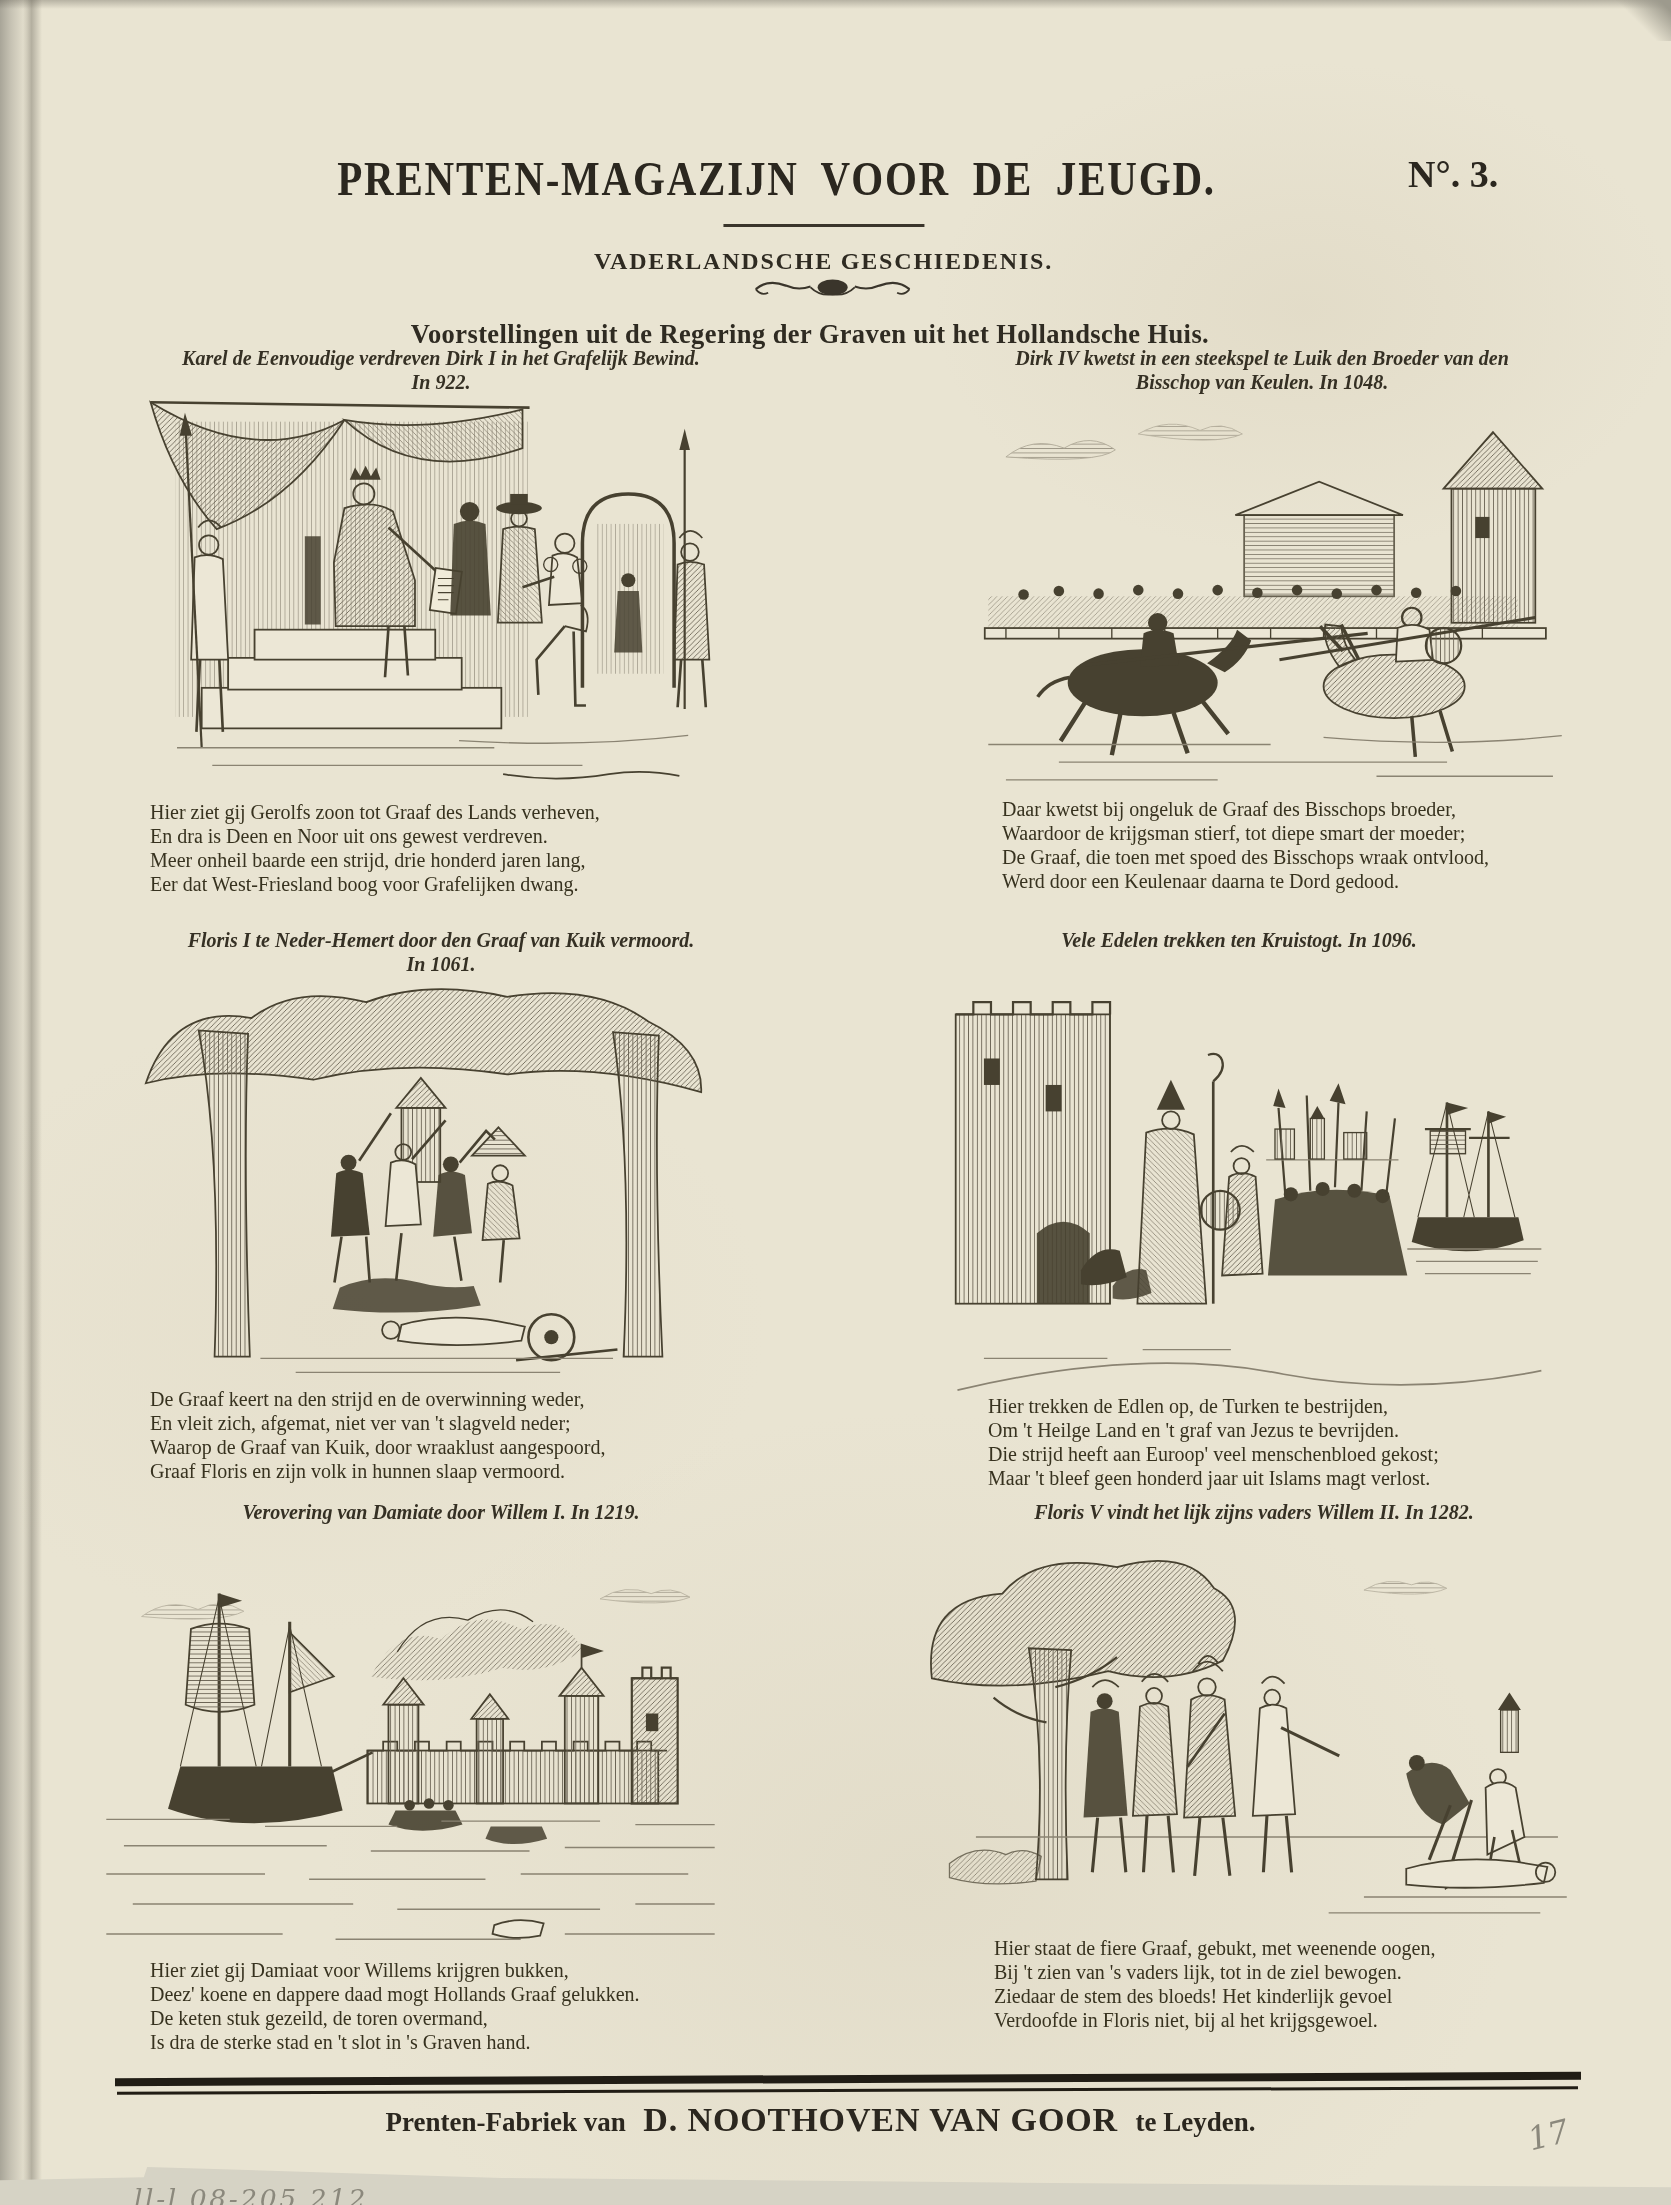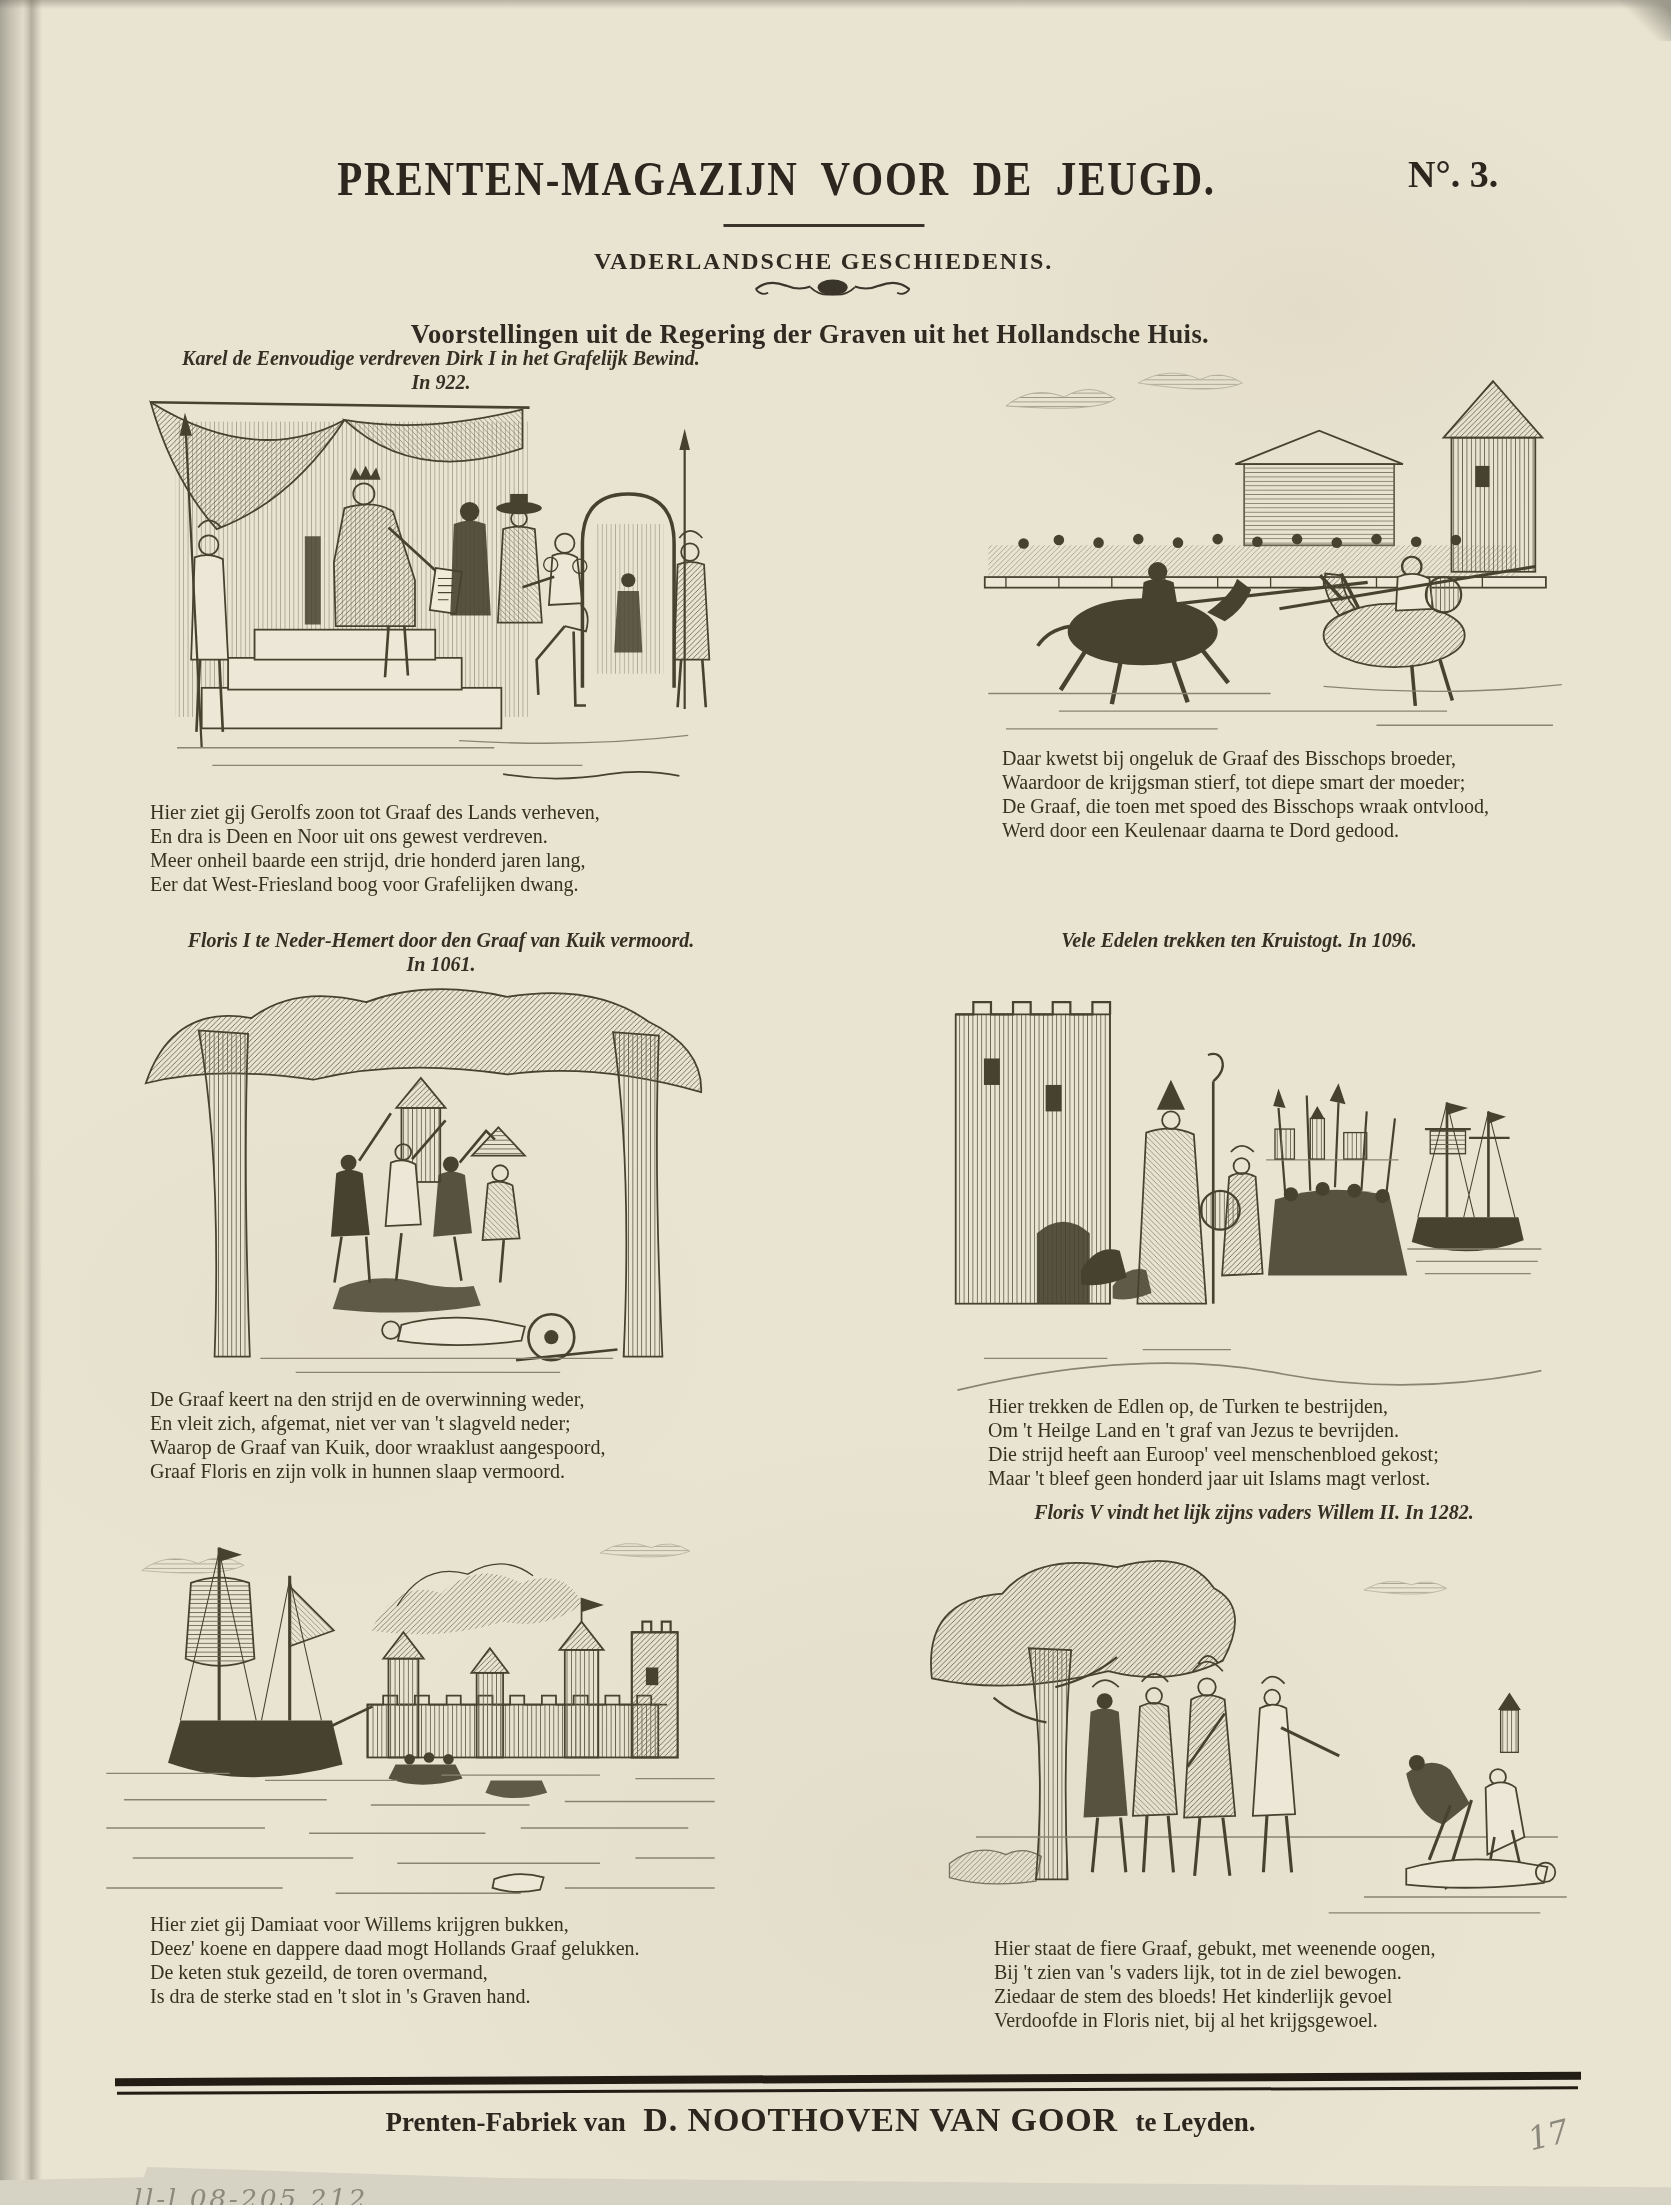--- a/index.html
+++ b/index.html
@@ -162,20 +162,24 @@
     </svg>
     <div class="verse">
       <div>Hier ziet gij Gerolfs zoon tot Graaf des Lands verheven,</div>
       <div>En dra is Deen en Noor uit ons gewest verdreven.</div>
       <div>Meer onheil baarde een strijd, drie honderd jaren lang,</div>
       <div>Eer dat West-Friesland boog voor Grafelijken dwang.</div>
     </div>
   </section>
 
   <section class="panel p2">
+    <div class="caption">
+      <div>Dirk IV kwetst in een steekspel te Luik den Broeder van den</div>
+      <div>Bisschop van Keulen. In 1048.</div>
+    </div>
     <svg class="art" viewBox="0 0 705 445">
       <path d="M60 62 q30 -24 66 -10 q30 -18 58 2 q-20 16 -124 8 z" fill="url(#hh)" opacity="0.6" stroke="#8a8372"></path>
       <path d="M210 36 q34 -20 70 -4 q24 -12 48 4 q-30 14 -118 0 z" fill="url(#hh)" opacity="0.5" stroke="#8a8372"></path>
       <rect x="330" y="128" width="170" height="92" fill="url(#hh)" opacity="0.8" stroke="#474130" stroke-width="2"></rect>
       <path d="M320 128 L415 90 L510 128 Z" fill="none" stroke="#474130" stroke-width="2"></path>
       <rect x="565" y="98" width="95" height="152" fill="url(#hv)" stroke="#474130" stroke-width="2"></rect>
       <path d="M556 98 L612 34 L668 98 Z" fill="url(#hd)" stroke="#474130" stroke-width="2"></path>
       <rect x="592" y="130" width="16" height="24" fill="#474130"></rect>
       <rect x="40" y="220" width="600" height="36" fill="url(#hd)" opacity="0.55"></rect>
       <g fill="#474130">
@@ -304,20 +308,24 @@
     </svg>
     <div class="verse">
       <div>Hier trekken de Edlen op, de Turken te bestrijden,</div>
       <div>Om 't Heilge Land en 't graf van Jezus te bevrijden.</div>
       <div>Die strijd heeft aan Euroop' veel menschenbloed gekost;</div>
       <div>Maar 't bleef geen honderd jaar uit Islams magt verlost.</div>
     </div>
   </section>
 
   <section class="panel p5">
+    <div class="caption">
+      <div>Verovering van Damiate door Willem I. In 1219.</div>
+      <div></div>
+    </div>
     <svg class="art" viewBox="0 0 690 465">
       <path d="M40 80 q30 -22 64 -8 q26 -14 52 2 q-26 14 -116 6 z" fill="url(#hh)" opacity="0.5" stroke="#8a8372"></path>
       <path d="M560 60 q28 -18 58 -6 q22 -10 44 4 q-28 12 -102 2 z" fill="url(#hh)" opacity="0.5" stroke="#8a8372"></path>
       <path d="M300 148 Q330 88 380 106 Q420 68 470 94 Q520 76 540 118 Q500 148 450 138 Q380 160 300 148 Z" fill="url(#hd)" opacity="0.85"></path>
       <path d="M330 120 Q360 70 410 84 Q450 60 484 86" fill="none" stroke="#474130" stroke-width="1.5"></path>
       <rect x="296" y="232" width="330" height="60" fill="url(#hv)" stroke="#474130" stroke-width="2"></rect>
       <path d="M296 232 h18 v-10 h16 v10 h20 v-10 h16 v10 h20 v-10 h16 v10 h20 v-10 h16 v10 h20 v-10 h16 v10 h20 v-10 h16 v10 h20 v-10 h16 v10 h20 v-10 h16 v10 h20 v-10 h16 v10 h18" fill="none" stroke="#474130" stroke-width="2"></path>
       <rect x="320" y="180" width="34" height="112" fill="url(#hv)" stroke="#474130" stroke-width="2"></rect>
       <path d="M314 180 L337 150 L360 180 Z" fill="url(#hd)" stroke="#474130" stroke-width="2"></path>
       <rect x="420" y="196" width="30" height="96" fill="url(#hv)" stroke="#474130" stroke-width="2"></rect>

